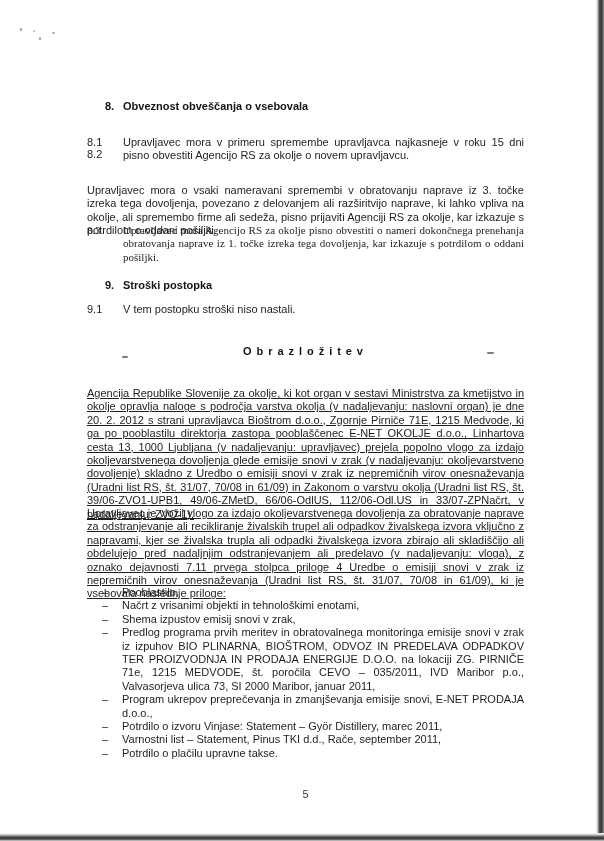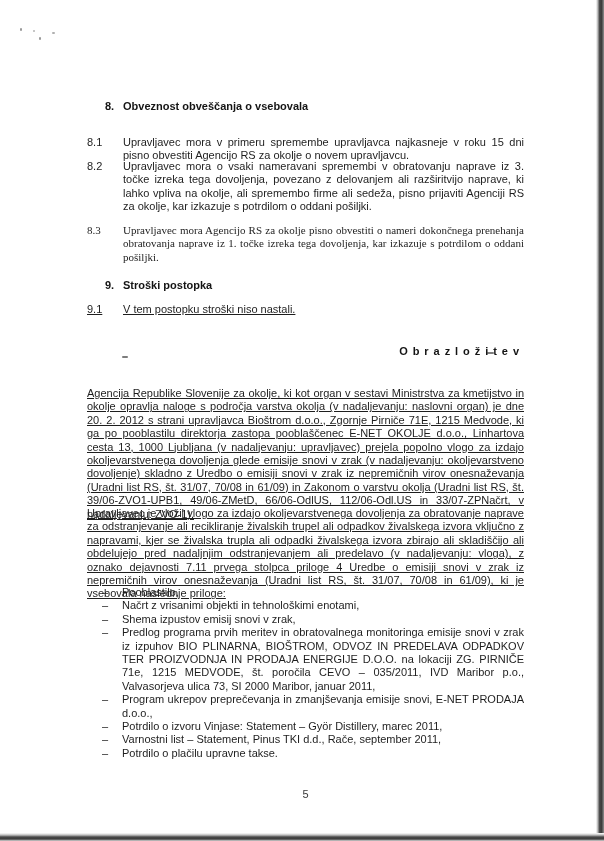--- a/index.html
+++ b/index.html
@@ -21,21 +21,21 @@
     position:absolute;
     left:87px;top:0;width:437px;
   }
   .block{position:absolute;left:0;width:437px;}
   .row{display:flex;align-items:flex-start;}
   .num{flex:0 0 36px;}
   .heading-num{padding-left:18px;box-sizing:border-box;}
   .body-text{flex:1;text-align:justify;}
   .bold{font-weight:bold;color:#141414;}
   .center-head{
-    text-align:right;font-weight:bold;color:#141414;
+    text-align:center;font-weight:bold;color:#141414;
     letter-spacing:0.45em;
   }
   .para{text-align:justify;text-decoration:underline;}
   .list{display:block;}
   .list-item{display:flex;align-items:flex-start;}
   .marker{flex:0 0 35px;padding-left:15px;box-sizing:border-box;}
   .page-number{
     position:absolute;left:87px;width:437px;top:788px;
     text-align:center;color:#3a3a3a;
   }
@@ -69,36 +69,36 @@
     <div class="block row" style="top:100px;">
       <span class="num heading-num bold">8.</span>
       <span class="body-text bold">Obveznost obveščanja o vsebovala</span>
     </div>
 
     <div class="block row" style="top:136px;">
       <span class="num">8.1</span>
       <span class="body-text">Upravljavec mora v primeru spremembe upravljavca najkasneje v roku 15 dni pisno obvestiti Agencijo RS za okolje o novem upravljavcu.</span>
     </div>
 
-    <div class="block row" style="top:160px;">
+    <div class="block row" style="top:148px;flex-direction:column;">
       <span class="num">8.2</span>
       <span class="body-text">Upravljavec mora o vsaki nameravani spremembi v obratovanju naprave iz 3. točke izreka tega dovoljenja, povezano z delovanjem ali razširitvijo naprave, ki lahko vpliva na okolje, ali spremembo firme ali sedeža, pisno prijaviti Agenciji RS za okolje, kar izkazuje s potrdilom o oddani pošiljki.</span>
     </div>
 
     <div class="block row" style="top:224px;font-family:Liberation Serif, serif;">
       <span class="num">8.3</span>
       <span class="body-text">Upravljavec mora Agencijo RS za okolje pisno obvestiti o nameri dokončnega prenehanja obratovanja naprave iz 1. točke izreka tega dovoljenja, kar izkazuje s potrdilom o oddani pošiljki.</span>
     </div>
 
     <div class="block row" style="top:279px;">
       <span class="num heading-num bold">9.</span>
       <span class="body-text bold">Stroški postopka</span>
     </div>
 
-    <div class="block row" style="top:303px;text-decoration:underline;">
+    <div class="block row" style="top:303px;">
       <span class="num">9.1</span>
       <span class="body-text">V tem postopku stroški niso nastali.</span>
     </div>
 
     <div class="block center-head" style="top:345px;">Obrazložitev</div>
 
     <div class="block para" style="top:387px;">Agencija Republike Slovenije za okolje, ki kot organ v sestavi Ministrstva za kmetijstvo in okolje opravlja naloge s področja varstva okolja (v nadaljevanju: naslovni organ) je dne 20. 2. 2012 s strani upravljavca Bioštrom d.o.o., Zgornje Pirniče 71E, 1215 Medvode, ki ga po pooblastilu direktorja zastopa pooblaščenec E-NET OKOLJE d.o.o., Linhartova cesta 13, 1000 Ljubljana (v nadaljevanju: upravljavec) prejela popolno vlogo za izdajo okoljevarstvenega dovoljenja glede emisije snovi v zrak (v nadaljevanju: okoljevarstveno dovoljenje) skladno z Uredbo o emisiji snovi v zrak iz nepremičnih virov onesnaževanja (Uradni list RS, št. 31/07, 70/08 in 61/09) in Zakonom o varstvu okolja (Uradni list RS, št. 39/06-ZVO1-UPB1, 49/06-ZMetD, 66/06-OdlUS, 112/06-Odl.US in 33/07-ZPNačrt, v nadaljevanju: ZVO-1).</div>
 
     <div class="block para" style="top:507px;">Upravljavec je vložil vlogo za izdajo okoljevarstvenega dovoljenja za obratovanje naprave za odstranjevanje ali recikliranje živalskih trupel ali odpadkov živalskega izvora vključno z napravami, kjer se živalska trupla ali odpadki živalskega izvora zbirajo ali skladiščijo ali obdelujejo pred nadaljnjim odstranjevanjem ali predelavo (v nadaljevanju: vloga), z oznako dejavnosti 7.11 prvega stolpca priloge 4 Uredbe o emisiji snovi v zrak iz nepremičnih virov onesnaževanja (Uradni list RS, št. 31/07, 70/08 in 61/09), ki je vsebovala naslednje priloge:</div>
 

